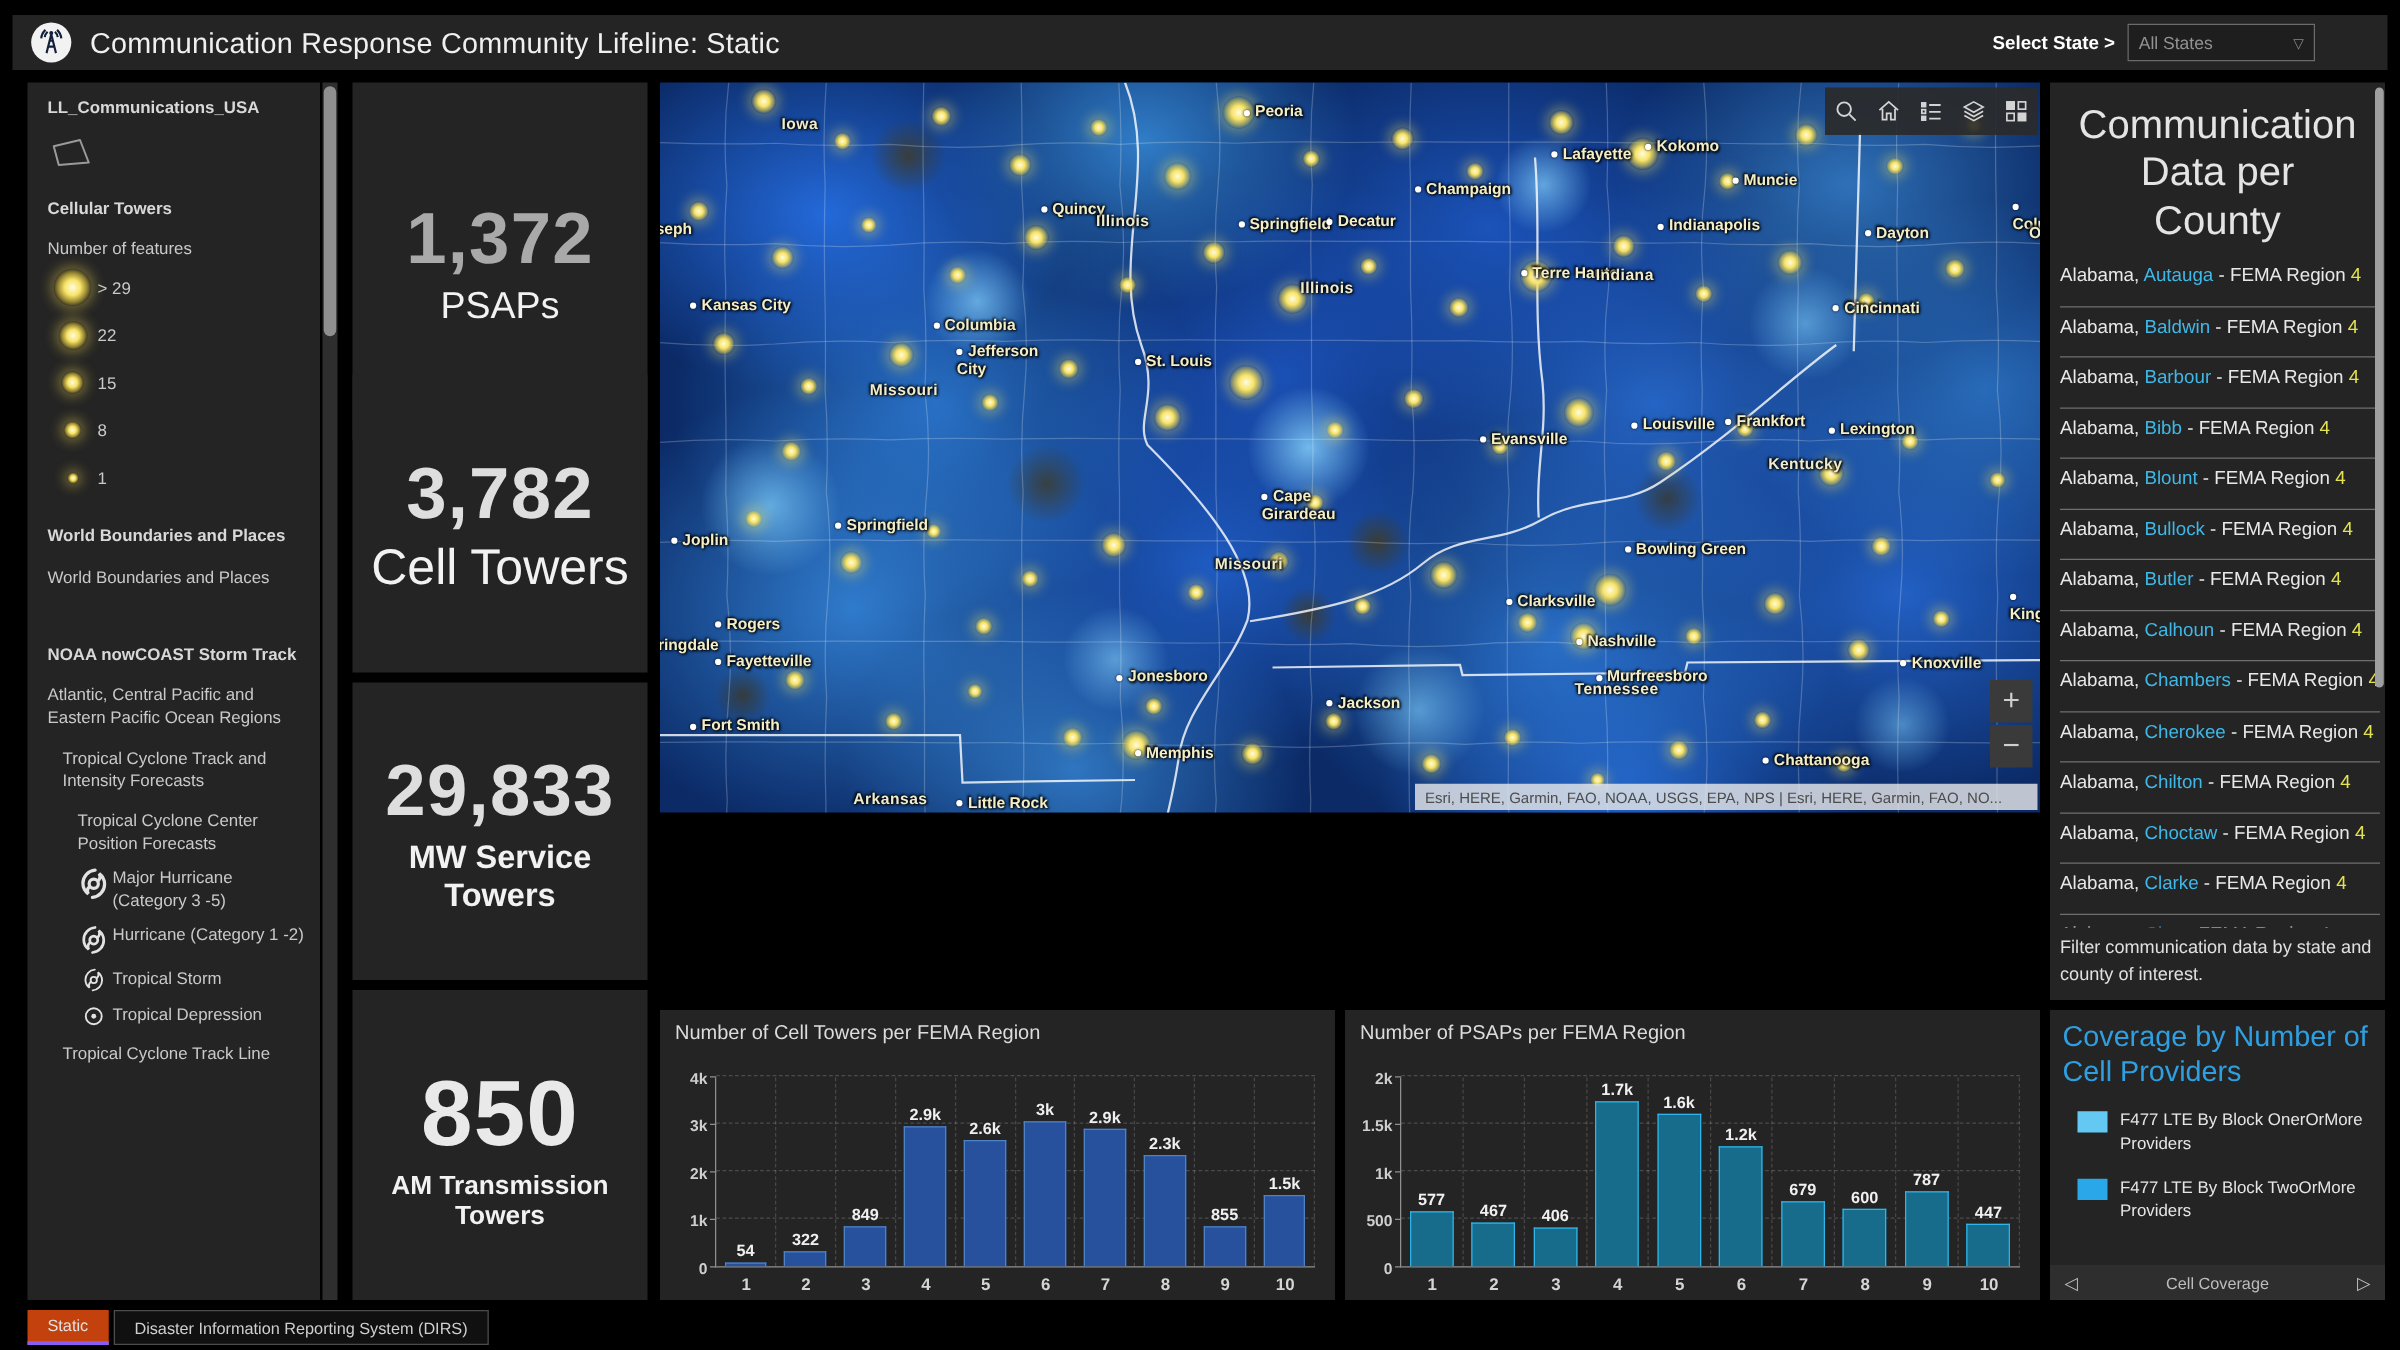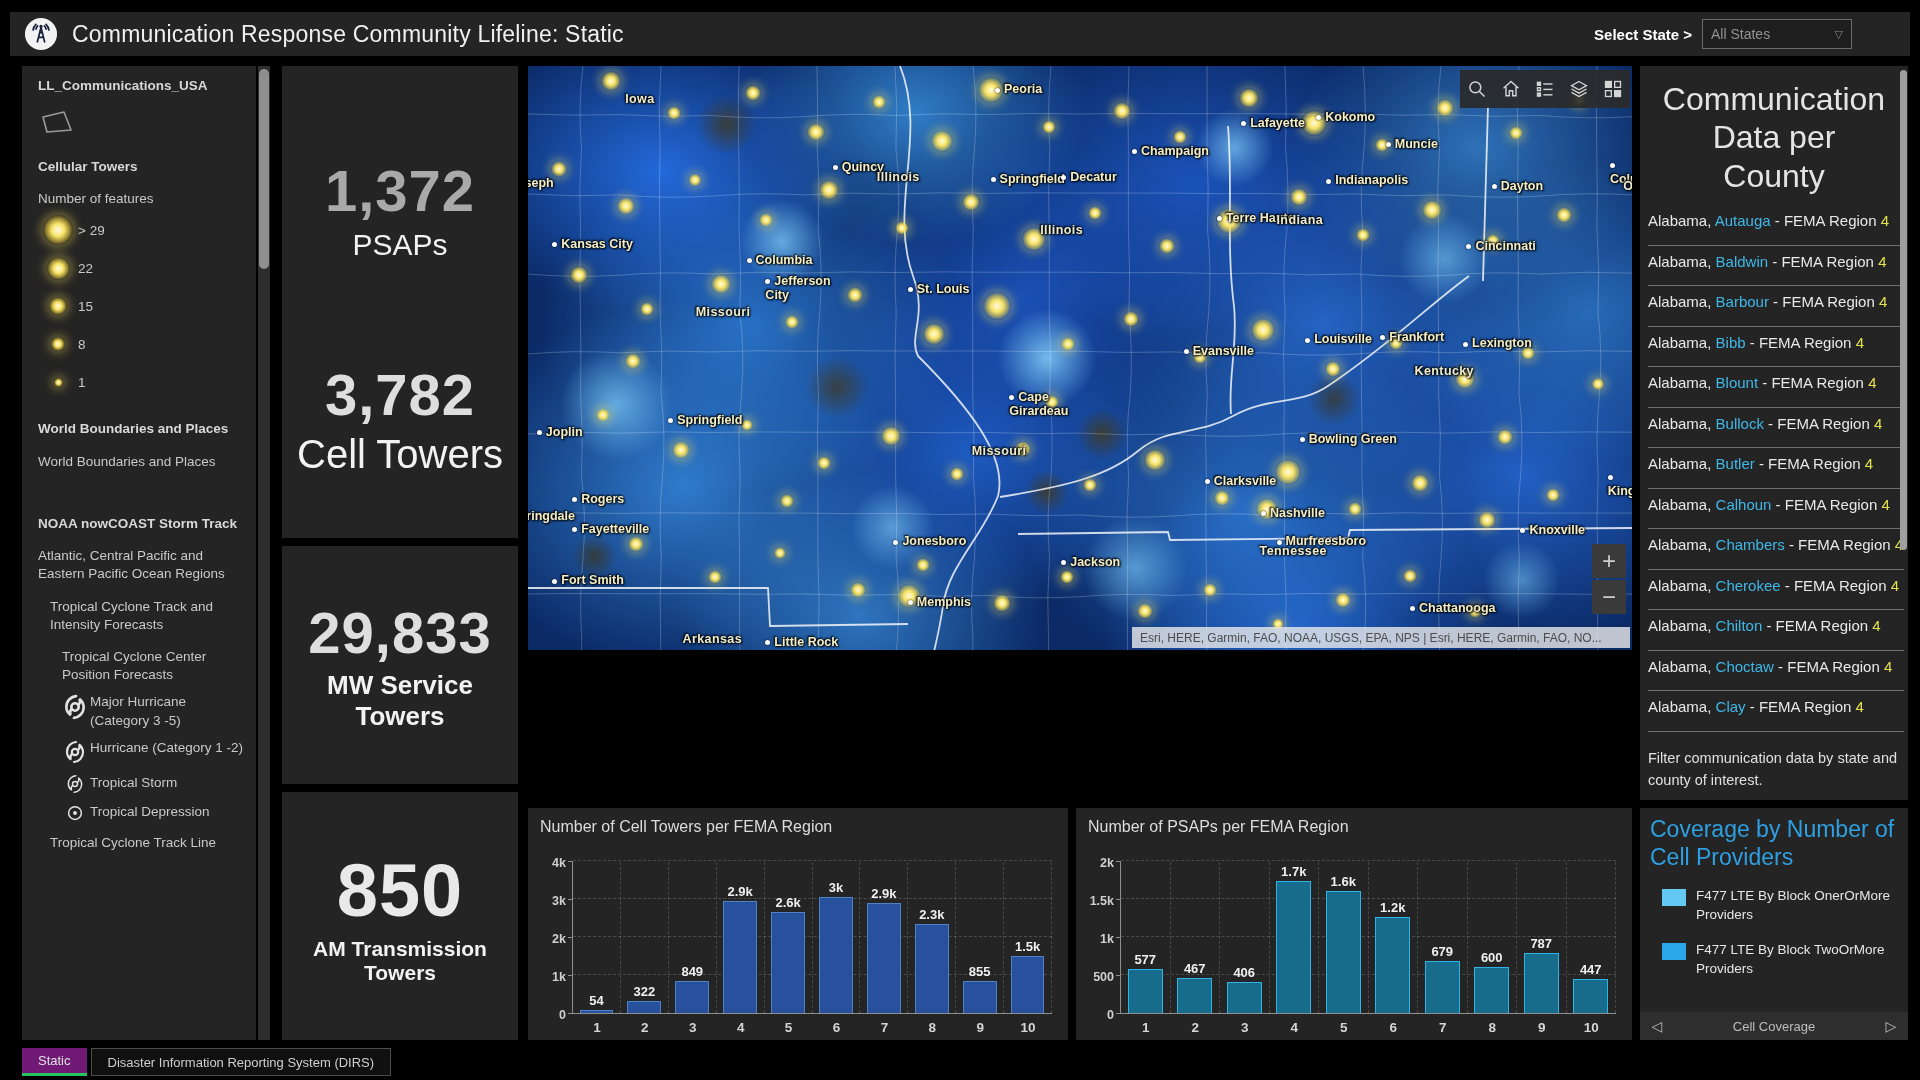--- a/index.html
+++ b/index.html
@@ -141,21 +141,21 @@
   .cov-row { display:flex; margin:16px 8px 0 8px; color:#e6e6e6; font-size:13.5px; line-height:1.4; }
   .cov-swatch { width:24px; height:17px; margin:2px 10px 0 14px; flex:0 0 auto; }
   #cov-nav { position:absolute; left:0; bottom:0; width:100%; height:28px; background:#2e2e2e;
     display:flex; align-items:center; color:#bdbdbd; font-size:13px; }
   #cov-nav .arrow { width:34px; text-align:center; font-size:14px; cursor:pointer; }
   #cov-nav .lbl { flex:1; text-align:center; }
 
   
   #tabs { position:absolute; left:22px; top:1048px; display:flex; height:28px; }
   .tab { padding:0 16px; display:flex; align-items:center; font-size:13px; cursor:pointer; }
-  .tab.active { background:#701a75; color:#e2e2e2; border-bottom:3px solid #22c55e; }
+  .tab.active { background:#c2410c; color:#e2e2e2; border-bottom:3px solid #8b5cf6; }
   .tab.inactive { background:#101010; color:#cfcfcf; border:1px solid #4c4c4c; margin-left:4px; }
 
   svg.icon { display:block; }
 </style>
 </head>
 <body>
 
 <div id="header">
   <svg id="logo" viewBox="0 0 36 36">
     <circle cx="18" cy="18" r="17" fill="#f2f2f2"></circle>
@@ -590,20 +590,26 @@
     <span class="c-region" style="color: rgb(227, 227, 79);">4</span>
   </div>
 
   <div class="county-row">
     <span class="c-state">Alabama, </span>
     <span class="c-county" style="color: rgb(63, 184, 232);">Choctaw </span>
     <span class="c-suffix">- FEMA Region </span>
     <span class="c-region" style="color: rgb(227, 227, 79);">4</span>
   </div>
 
+  <div class="county-row">
+    <span class="c-state">Alabama, </span>
+    <span class="c-county" style="color: rgb(63, 184, 232);">Clarke </span>
+    <span class="c-suffix">- FEMA Region </span>
+    <span class="c-region" style="color: rgb(227, 227, 79);">4</span>
+  </div>
 
   <div class="county-row">
     <span class="c-state">Alabama, </span>
     <span class="c-county" style="color: rgb(63, 184, 232);">Clay </span>
     <span class="c-suffix">- FEMA Region </span>
     <span class="c-region" style="color: rgb(227, 227, 79);">4</span>
   </div>
 </div>
   <div id="county-footer">Filter communication data by state and county of interest.</div>
   <div id="county-scroll"></div>

